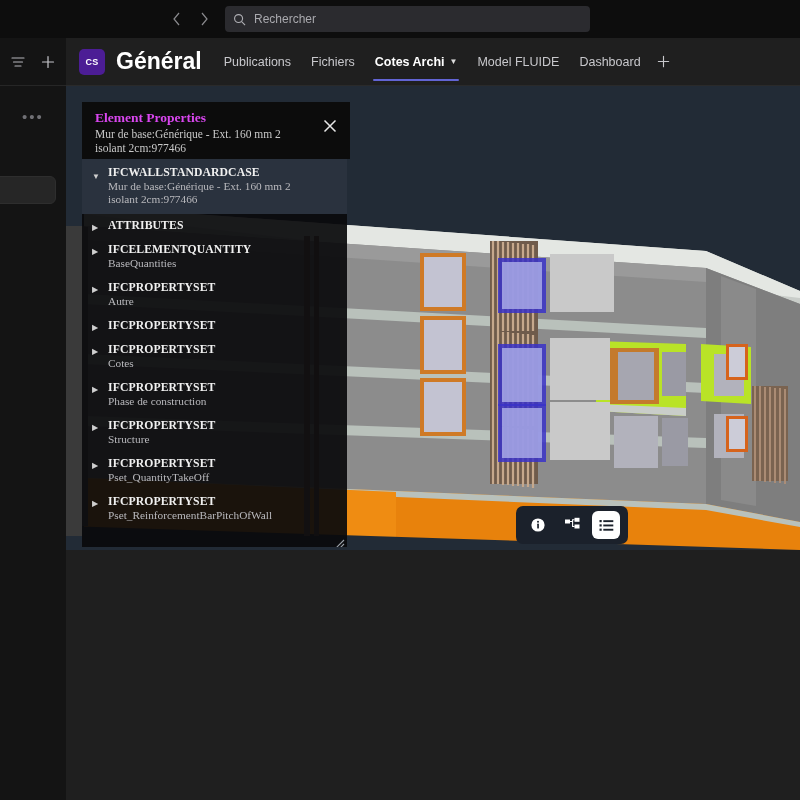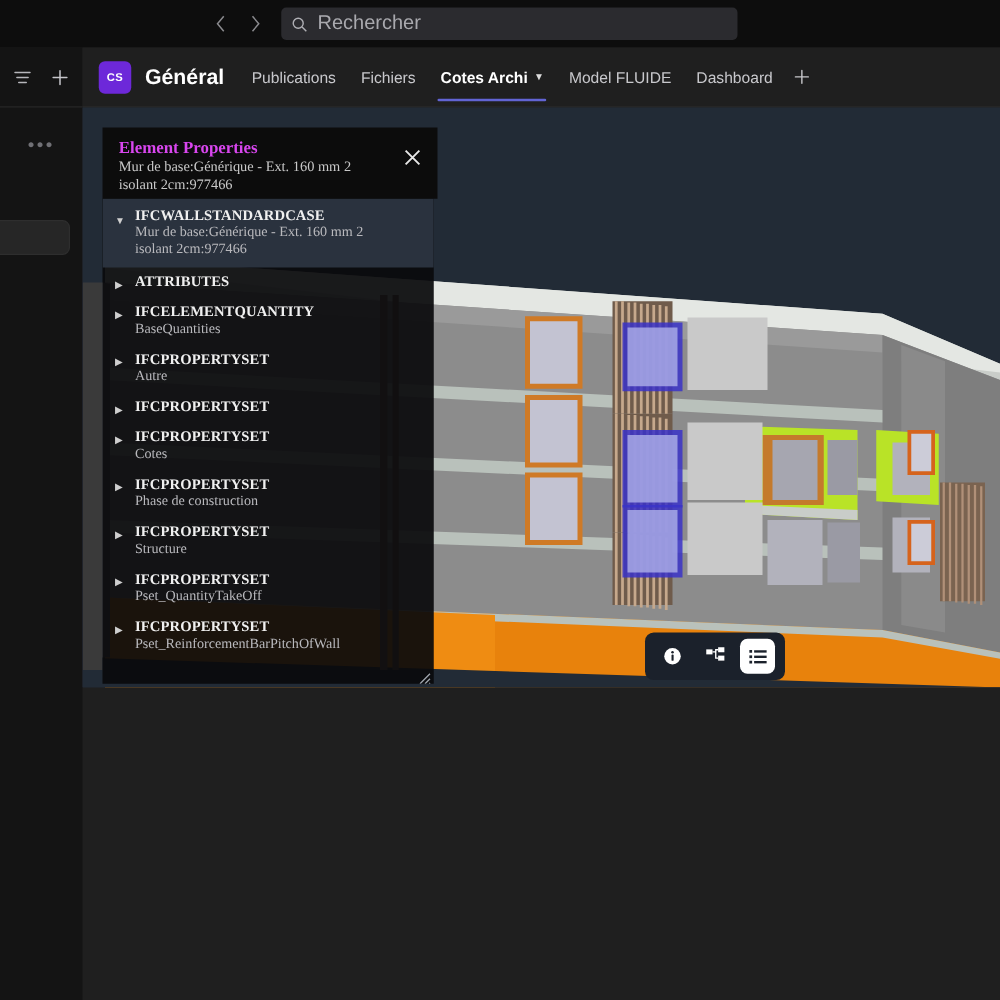--- a/index.html
+++ b/index.html
@@ -22,21 +22,21 @@
     width: 22px; height: 22px; display: flex; align-items: center; justify-content: center;
     color: #8a8a8e; font-size: 13px; cursor: pointer;
   }
   .searchbox {
     margin-left: 10px; width: 365px; height: 26px;
     background: #2b2b2f; border-radius: 4px;
     display: flex; align-items: center; padding: 0 8px; gap: 8px;
     cursor: text;
   }
   .searchbox .mag { width: 13px; height: 13px; flex: 0 0 auto; }
-  .searchbox .ph { color: #a9a9ae; font-size: 16px; }
+  .searchbox .ph { color: #a9a9ae; font-size: 12px; }
 
   
   .leftrail {
     position: absolute; left: 0; top: 38px; width: 66px; height: 762px;
     background: #141414;
   }
   .rail-icons {
     height: 48px; display: flex; align-items: center; justify-content: center; gap: 14px;
     border-bottom: 1px solid #262626;
   }
@@ -52,26 +52,26 @@
 
   
   .chanbar {
     position: absolute; left: 66px; top: 38px; width: 734px; height: 48px;
     background: #1f1f1f;
     display: flex; align-items: center; gap: 0;
     border-bottom: 1px solid #2a2a2a;
   }
   .team-avatar {
     width: 26px; height: 26px; border-radius: 5px; margin-left: 13px;
-    background: #6d28d9; color: #fff; font-size: 9px; font-weight: bold;
+    background: #4c1d95; color: #fff; font-size: 9px; font-weight: bold;
     display: flex; align-items: center; justify-content: center; letter-spacing: .3px;
     cursor: pointer;
   }
   .chan-title {
-    margin-left: 11px; color: #fff; font-size: 17px; font-weight: bold;
+    margin-left: 11px; color: #fff; font-size: 23px; font-weight: bold;
   }
   .tabs { display: flex; align-items: flex-end; height: 48px; margin-left: 12px; }
   .tab {
     position: relative; height: 48px; display: flex; align-items: center; gap: 5px;
     padding: 0 10px; color: #c8c8cc; font-size: 12.5px; cursor: pointer; white-space: nowrap;
   }
   .tab.active { color: #fff; font-weight: bold; }
   .tab.active::after {
     content: ""; position: absolute; left: 8px; right: 8px; bottom: 5px;
     height: 2px; background: #6264d4; border-radius: 2px;

